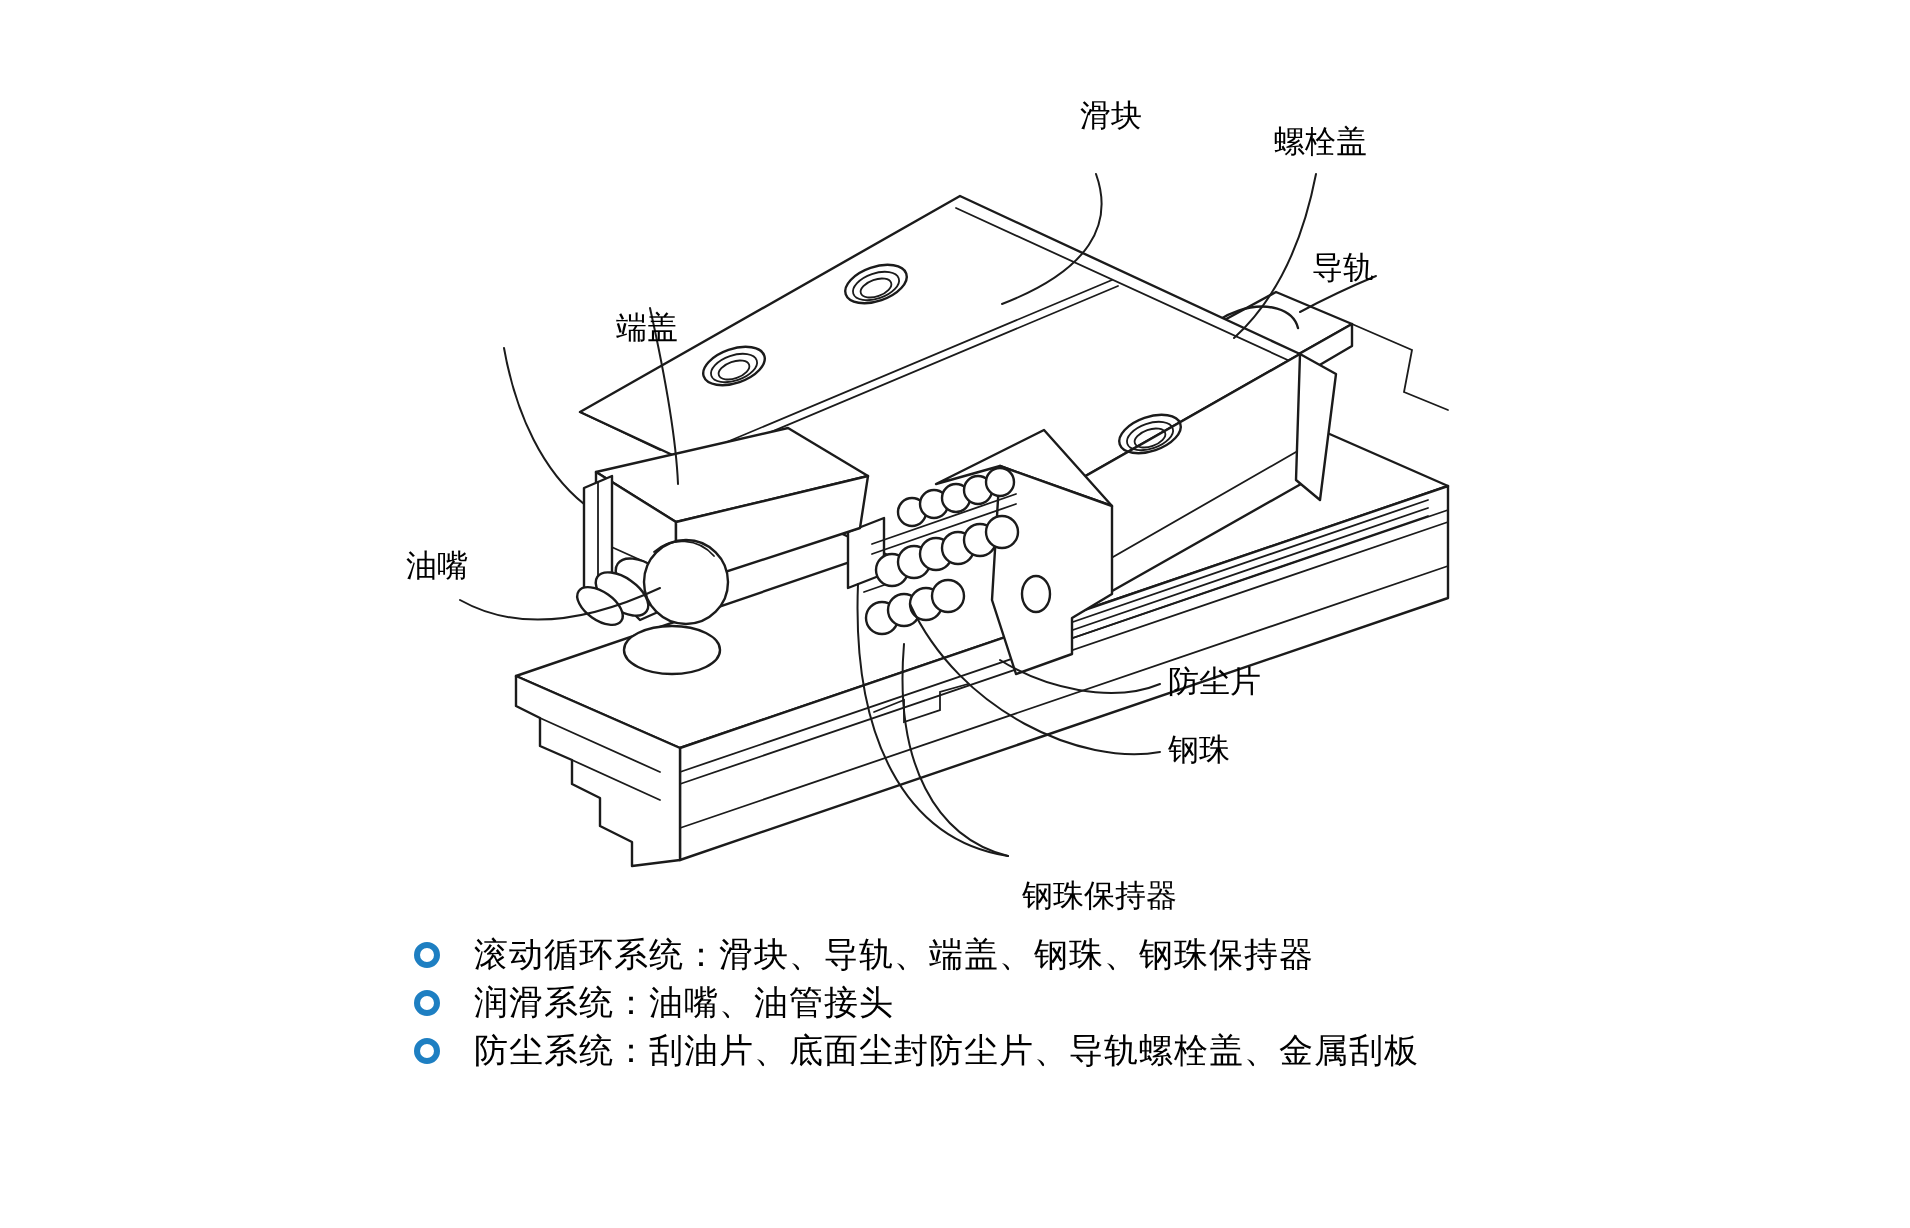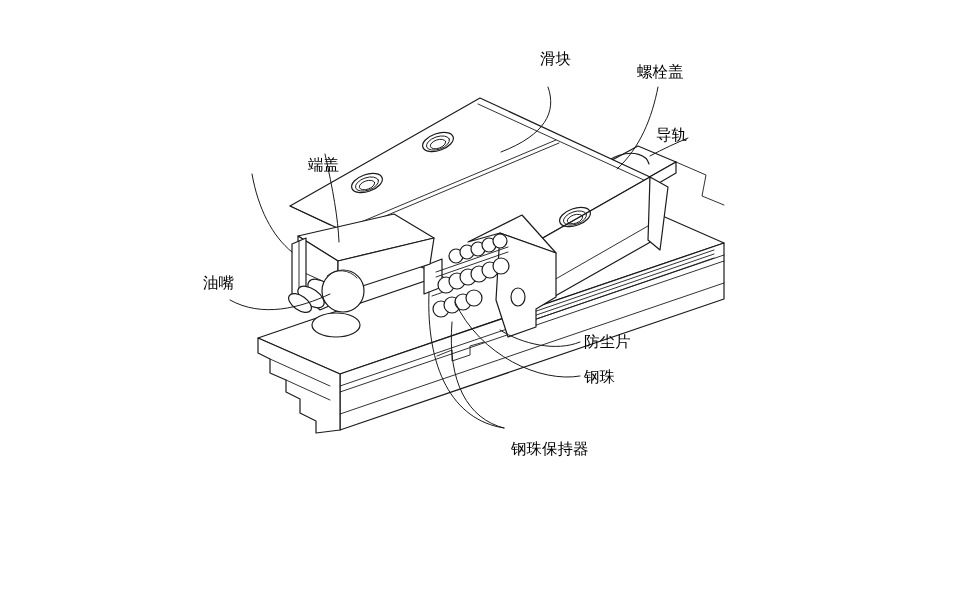--- a/index.html
+++ b/index.html
@@ -133,17 +133,31 @@
     </g>
   </svg>
 
 
   <div class="callout" style="left:527px;top:50px;margin-left:13px;">滑块</div>
   <div class="callout" style="left:637px;top:63px;">螺栓盖</div>
   <div class="callout" style="left:656px;top:126px;">导轨</div>
   <div class="callout" style="left:308px;top:144px;margin-top:12px;">端盖</div>
   <div class="callout" style="left:203px;top:276px;font-family:Liberation Mono, monospace;">油嘴</div>
   <div class="callout" style="left:584px;top:333px;">防尘片</div>
-  <div class="callout" style="left:584px;top:368px;">钢珠</div>
+  <div class="callout" style="left:584px;top:368px;font-family:Liberation Mono, monospace;">钢珠</div>
   <div class="callout" style="left:511px;top:440px;">钢珠保持器</div>
 
+  <div class="legend">
+    <div class="legend-row">
+      <span class="bullet" style="border-color: rgb(30, 127, 194);"></span>
+      <span class="legend-text">滚动循环系统：滑块、导轨、端盖、钢珠、钢珠保持器</span>
+    </div>
+    <div class="legend-row">
+      <span class="bullet" style="border-color: rgb(30, 127, 194);"></span>
+      <span class="legend-text">润滑系统：油嘴、油管接头</span>
+    </div>
+    <div class="legend-row">
+      <span class="bullet" style="border-color: rgb(30, 127, 194);"></span>
+      <span class="legend-text">防尘系统：刮油片、底面尘封防尘片、导轨螺栓盖、金属刮板</span>
+    </div>
+  </div>
 
 </div>
 
 </body></html>

